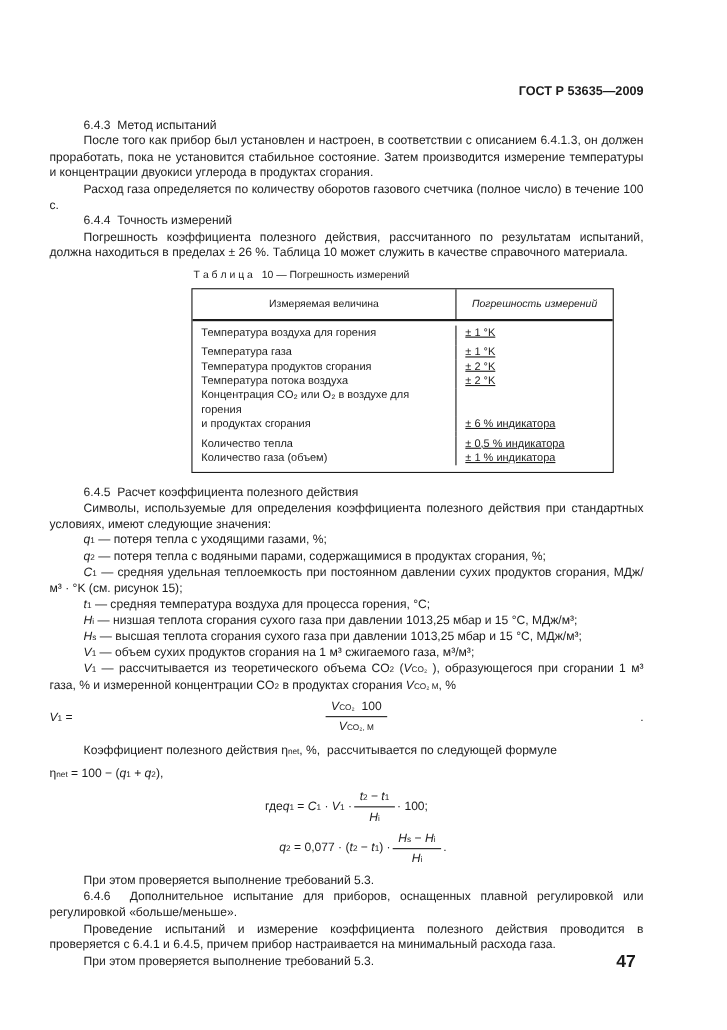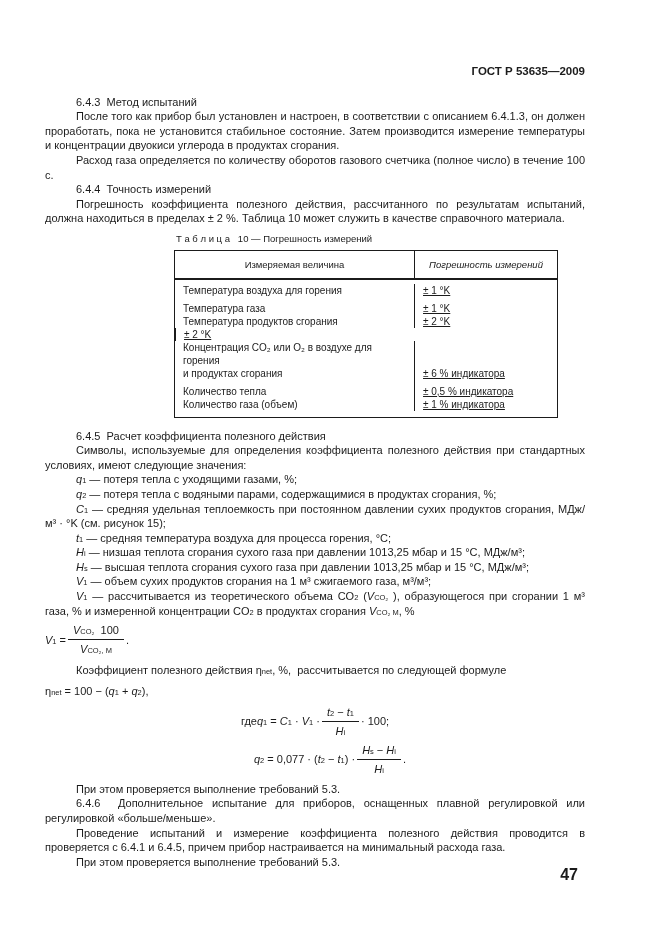--- a/index.html
+++ b/index.html
@@ -6,21 +6,21 @@
   .page {
     position:relative;
     width:661px; height:936px;
     margin:0 auto;
     background:#ffffff;
     color:#1b1b1b;
     font-family:"Liberation Sans", sans-serif;
     overflow:hidden;
   }
   .content {
-    position:absolute; left:45px; top:64px; width:540px;
+    position:absolute; left:45px; top:76px; width:540px;
     font-size:11px; line-height:14.6px;
   }
   .doc-header {
     text-align:right; font-weight:bold; font-size:11.5px;
     margin:0 0 16px 0; white-space:pre-wrap;
   }
   p.body { margin:0; text-indent:31px; text-align:justify; white-space:normal; }
   p.heading { margin:0; text-indent:31px; white-space:pre-wrap; }
 
   
@@ -34,21 +34,21 @@
   .trow { display:flex; line-height:13px; }
   .trow.gap { height:5px; }
   .tc1 { width:239px; box-sizing:border-box; padding:0 6px 0 8px; }
   .tc2 { flex:1; box-sizing:border-box; border-left:1px solid #1b1b1b; padding:0 4px 0 8px;text-decoration:underline; }
   
   .trow.gap .tc1, .trow.gap .tc2 { height:100%; }
 
   
   sub { font-size:68%; vertical-align:-20%; line-height:0; }
   .formula-row { display:flex; align-items:center; margin:0; line-height:14px;justify-content:center; }
-  .formula-center { justify-content:flex-start; }
+  .formula-center { justify-content:space-between; }
   .frac { display:inline-block; text-align:center; vertical-align:middle; margin:0 2px; }
   .fnum { display:block; padding:0 5px 2px; border-bottom:1px solid #1b1b1b; }
   .fden { display:block; padding:2px 5px 0; }
   .f-v1   { margin:5px 0 7px; }
   .f-eta  { margin:6px 0 7px; }
   .f-q1   { margin:7px 0 3px; }
   .f-q2   { margin:5px 0 6px; padding-left:30px; }
 
   .page-number {
     position:absolute; right:83px; top:866px;
@@ -60,21 +60,21 @@
 
 <div class="page">
   <div class="content">
 
     <p class="doc-header">ГОСТ Р 53635—2009</p>
 
     <p class="heading">6.4.3&nbsp; Метод испытаний</p>
     <p class="body">После того как прибор был установлен и настроен, в соответствии с описанием 6.4.1.3, он должен проработать, пока не установится стабильное состояние. Затем производится измерение температуры и концентрации двуокиси углерода в продуктах сгорания.</p>
     <p class="body">Расход газа определяется по количеству оборотов газового счетчика (полное число) в течение 100 с.</p>
     <p class="heading">6.4.4&nbsp; Точность измерений</p>
-    <p class="body">Погрешность коэффициента полезного действия, рассчитанного по результатам испытаний, должна находиться в пределах ± 2 %. Таблица 10 может служить в качестве справочного материала.</p>
+    <p class="body">Погрешность коэффициента полезного действия, рассчитанного по результатам испытаний, должна находиться в пределах ± 26 %. Таблица 10 может служить в качестве справочного материала.</p>
 
     <div class="table-wrap">
       <p class="table-caption">Т а б л и ц а&nbsp;&nbsp; 10 — Погрешность измерений</p>
       <div class="gtable">
         <div class="thead">
           <div class="thc1">Измеряемая величина</div>
           <div class="thc2">Погрешность измерений</div>
         </div>
         <div class="tbody">
             <div class="trow">
@@ -87,20 +87,21 @@
             </div>
             <div class="trow">
               <div class="tc1">Температура газа</div>
               <div class="tc2">± 1 °K</div>
             </div>
             <div class="trow">
               <div class="tc1">Температура продуктов сгорания</div>
               <div class="tc2">± 2 °K</div>
             </div>
             <div class="trow">
+              <div class="tc1">Температура потока воздуха</div>
               <div class="tc2">± 2 °K</div>
             </div>
             <div class="trow">
               <div class="tc1">Концентрация CO₂ или O₂ в воздухе для горения</div>
               <div class="tc2"></div>
             </div>
             <div class="trow">
               <div class="tc1">и продуктах сгорания</div>
               <div class="tc2">± 6 % индикатора</div>
             </div>

